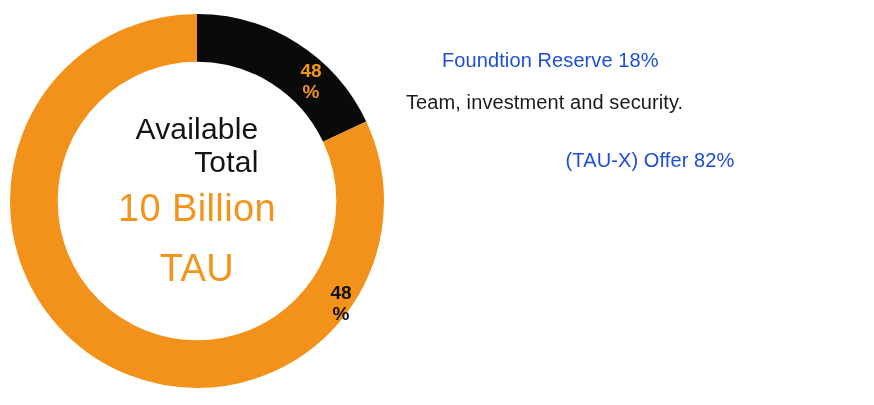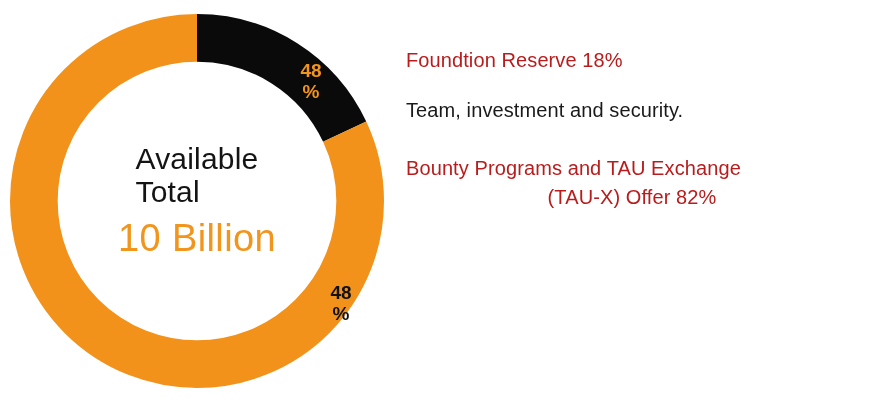--- a/index.html
+++ b/index.html
@@ -40,21 +40,21 @@
     display: flex;
     flex-direction: column;
     align-items: center;
     justify-content: center;
     pointer-events: none;
   }
   .center-title {
     color: #141414;
     font-size: 30px;
     line-height: 33px;
-    text-align: left;
+    text-align: right;
     letter-spacing: 0.2px;
     font-weight: 400;
   }
   .center-amount {
     color: #F2951C;
     font-size: 38px;
     line-height: 44px;
     text-align: center;
     margin-top: 8px;
     letter-spacing: 0.4px;
@@ -97,68 +97,69 @@
   #legend-column {
     position: absolute;
     left: 406px;
     top: 46px;
     width: 452px;
   }
   .legend-block + .legend-block {
     margin-top: 29px;
   }
   .legend-heading {
-    color: #b91c1c;
+    color: #1d4ed8;
     font-size: 20px;
     line-height: 29px;
     font-weight: 400;
     letter-spacing: 0.1px;
+    margin-left: 36px;
   }
   .legend-heading.centered {
     text-align: center;
   }
   .legend-body {
     color: #1A1A1A;
     font-size: 20px;
     line-height: 30px;
     font-weight: 400;
     letter-spacing: 0.1px;
-    margin-top: 20px;
+    margin-top: 12px;
   }
 </style>
 </head>
 <body>
 
 <div id="donut-chart">
 
   <svg id="donut-svg" viewBox="0 0 374 374">
       <circle cx="187" cy="187" r="163.1575" fill="none" stroke="#0A0A0A" stroke-width="47.685" stroke-dasharray="184.5267852161076 840.6220215400458" stroke-dashoffset="0" transform="rotate(-90 187 187)"></circle>
       <circle cx="187" cy="187" r="163.1575" fill="none" stroke="#F2921A" stroke-width="47.685" stroke-dasharray="840.6220215400457 184.52678521610767" stroke-dashoffset="-184.5267852161076" transform="rotate(-90 187 187)"></circle>
     </svg>
 
   <div class="donut-center">
     <div class="center-title">
       <div>Available</div>
       <div>Total</div>
     </div>
     <div class="center-amount">10 Billion</div>
+    <div class="center-unit">TAU</div>
   </div>
 
   <div class="slice-label" id="slice-label-18">48
 %</div>
 
   <div class="slice-label" id="slice-label-82">48
 %</div>
 </div>
 
 <div id="legend-column">
 
   <div class="legend-block">
     <div class="legend-heading">Foundtion Reserve 18%</div>
     <div class="legend-body">Team, investment and security.</div>
   </div>
 
   <div class="legend-block">
-    <div class="legend-heading">Bounty Programs and TAU Exchange</div>
     <div class="legend-heading centered">(TAU-X) Offer 82%</div>
   </div>
 
 </div>
 
 </body></html>

